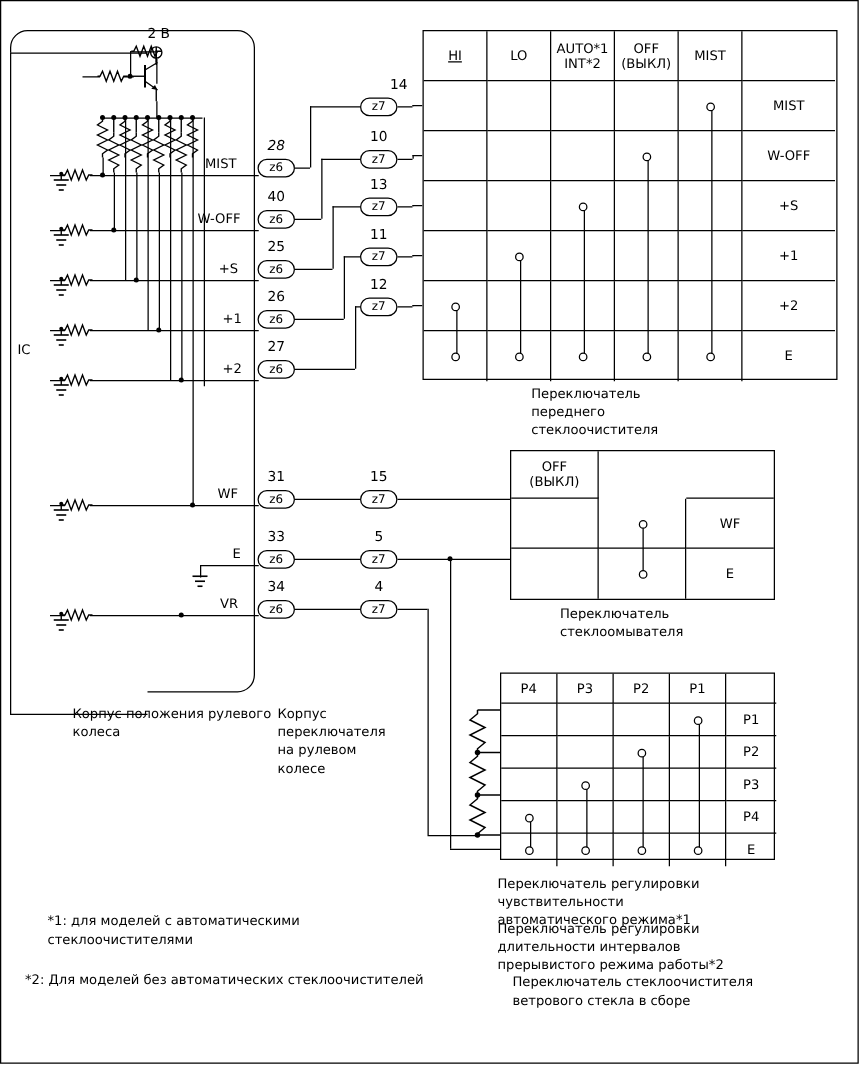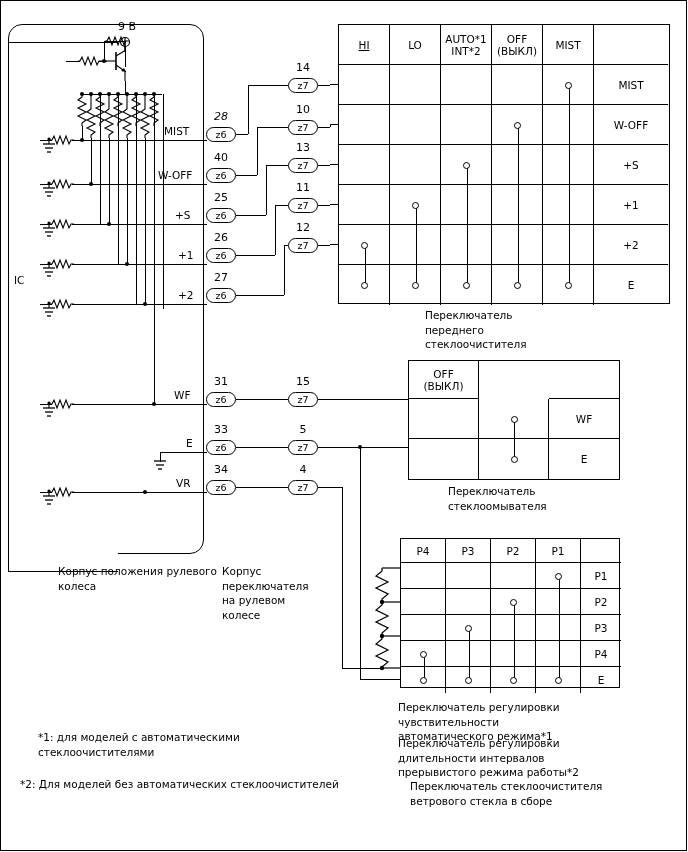--- a/index.html
+++ b/index.html
@@ -42,21 +42,21 @@
 </style>
 </head>
 <body>
 
 <div id="frame"></div>
 
 <div id="sensorbox"></div>
 <div id="icbox"></div>
 <div class="lbl" style="left:14px;top:274px;">IC</div>
 
-<div class="lbl" style="left:118px;top:20px;font-size:11px;">9 B</div>
+<div class="lbl" style="left:118px;top:20px;font-size:11px;">2 B</div>
 <svg class="res" style="left:118px;top:36px;width:14px;height:12px;">
   <circle cx="7" cy="6" r="4.5" fill="#fff" stroke="#000" stroke-width="1.1"></circle>
   <line x1="7" y1="1.5" x2="7" y2="10.5" stroke="#000" stroke-width="1.1"></line>
 </svg>
 <div class="v" style="left:125px;top:47px;height:20px;"></div>
 
 <svg class="res" style="left:100px;top:40px;width:40px;height:42px;">
   <line x1="25" y1="0" x2="25" y2="12" stroke="#000" stroke-width="1.1"></line>
   <line x1="16" y1="12" x2="16" y2="30" stroke="#000" stroke-width="1.6"></line>
   <line x1="4" y1="21" x2="16" y2="21" stroke="#000" stroke-width="1.1"></line>
@@ -259,21 +259,21 @@
     <div class="pinnum" style="left: 204px; top: 271px;">27</div>
     <div class="pin" style="left: 206px; top: 288px;">z6</div>
     <div class="pinnum" style="left: 204px; top: 375px;">31</div>
     <div class="pin" style="left: 206px; top: 392px;">z6</div>
     <div class="pinnum" style="left: 204px; top: 423px;">33</div>
     <div class="pin" style="left: 206px; top: 440px;">z6</div>
     <div class="pinnum" style="left: 204px; top: 463px;">34</div>
     <div class="pin" style="left: 206px; top: 480px;">z6</div>
   </div>
 <div id="pins-right">
-    <div class="pinnum" style="left: 286px; top: 61px;">14</div>
+    <div class="pinnum" style="left: 302px; top: 61px;">14</div>
     <div class="pin" style="left: 288px; top: 78px;">z7</div>
     <div class="pinnum" style="left: 286px; top: 103px;">10</div>
     <div class="pin" style="left: 288px; top: 120px;">z7</div>
     <div class="pinnum" style="left: 286px; top: 141px;">13</div>
     <div class="pin" style="left: 288px; top: 158px;">z7</div>
     <div class="pinnum" style="left: 286px; top: 181px;">11</div>
     <div class="pin" style="left: 288px; top: 198px;">z7</div>
     <div class="pinnum" style="left: 286px; top: 221px;">12</div>
     <div class="pin" style="left: 288px; top: 238px;">z7</div>
     <div class="pinnum" style="left: 286px; top: 375px;">15</div>

